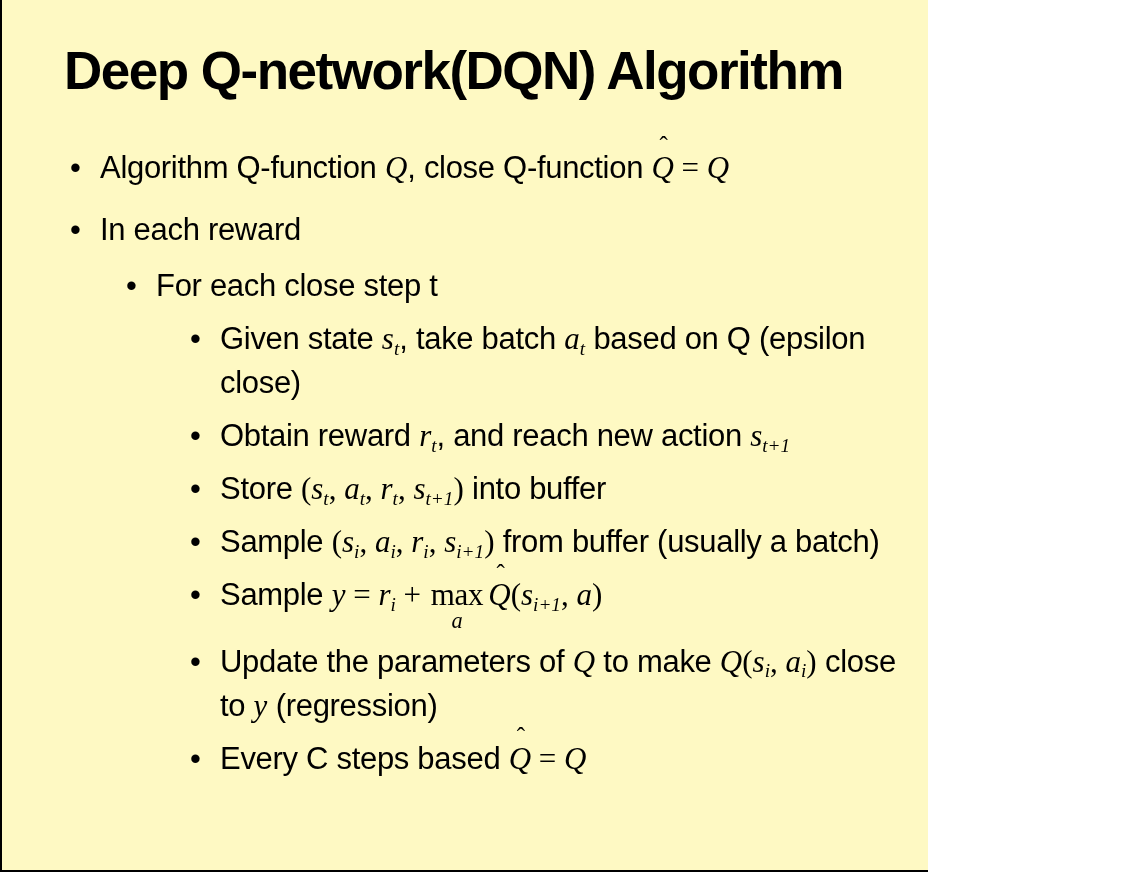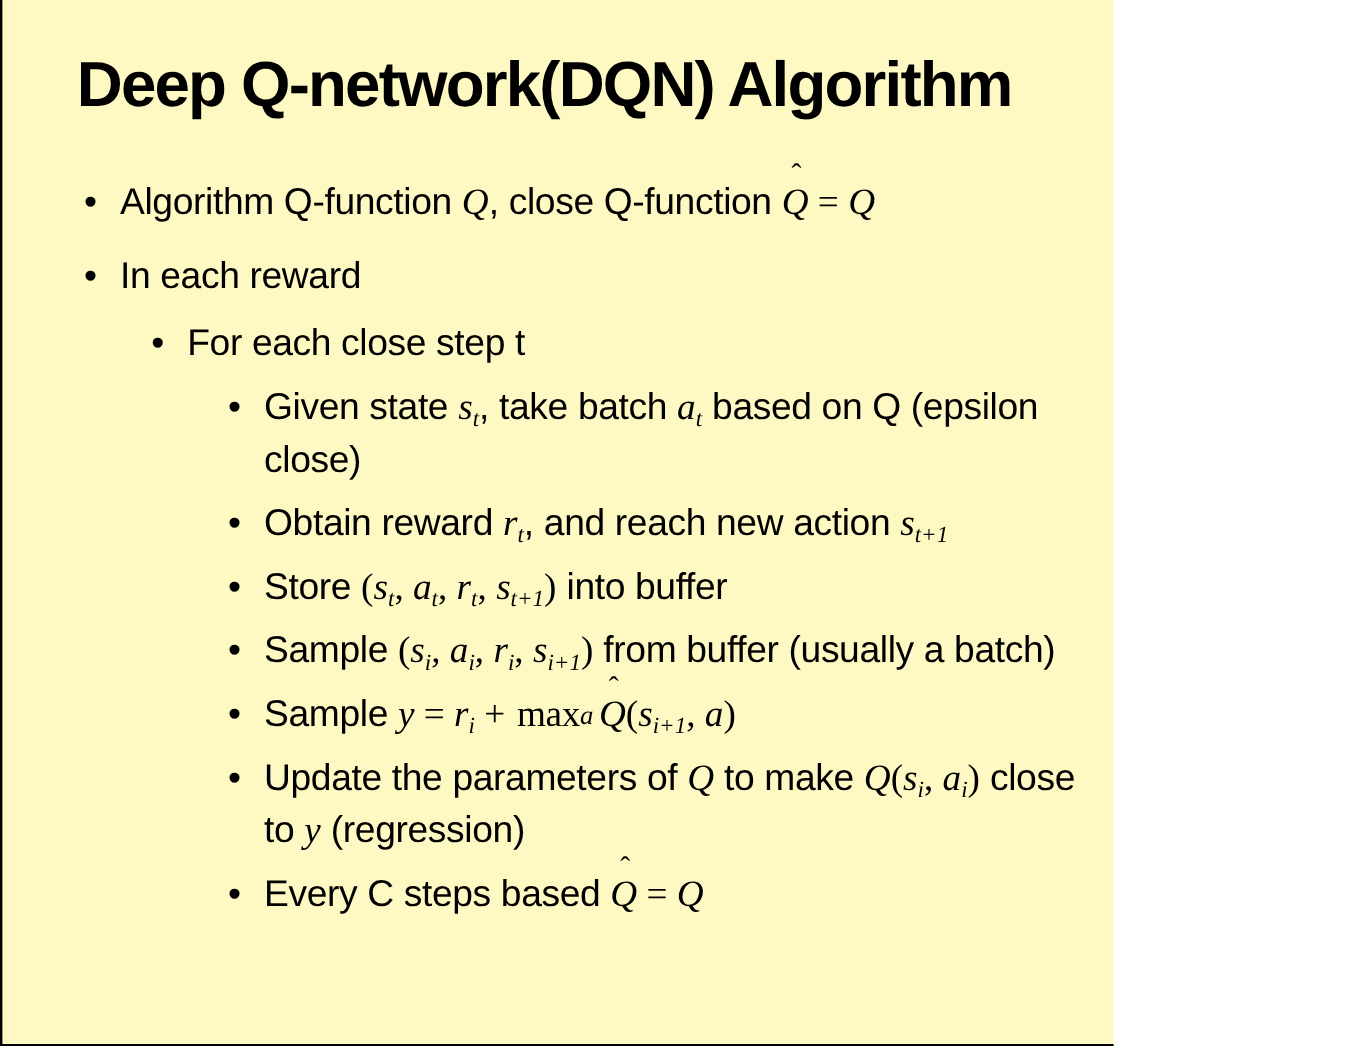--- a/index.html
+++ b/index.html
@@ -82,21 +82,21 @@
     position: absolute;
     left: 50%;
     top: -0.48em;
     transform: translateX(-38%);
     font-style: normal;
     font-size: 0.8em;
     line-height: 1;
   }
   .munder {
     display: inline-flex;
-    flex-direction: row;
+    flex-direction: column;
     align-items: center;
     line-height: 0.95;
     margin: 0 5px 0 2px;
     vertical-align: baseline;
   }
   .munder .mbase {
     font-family: "Liberation Serif", "DejaVu Serif", serif;
     font-style: normal;
   }
   .munder .usub {

